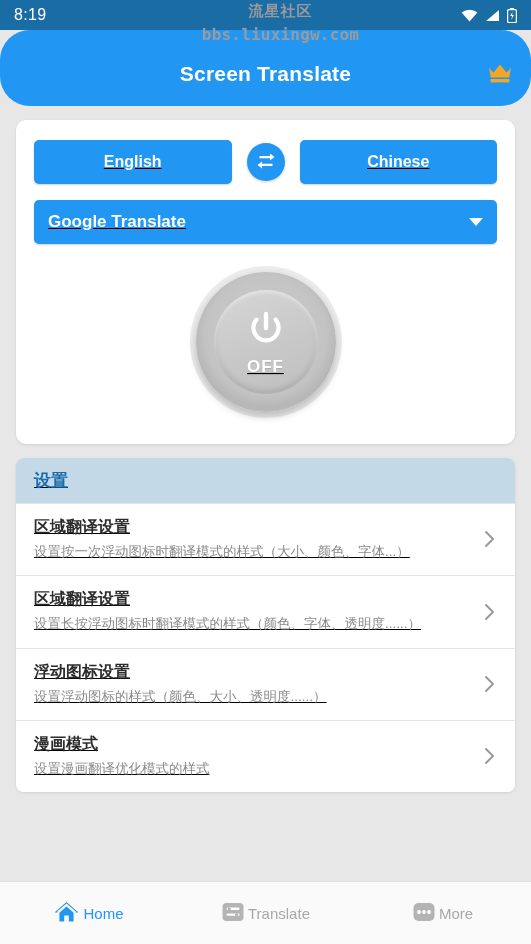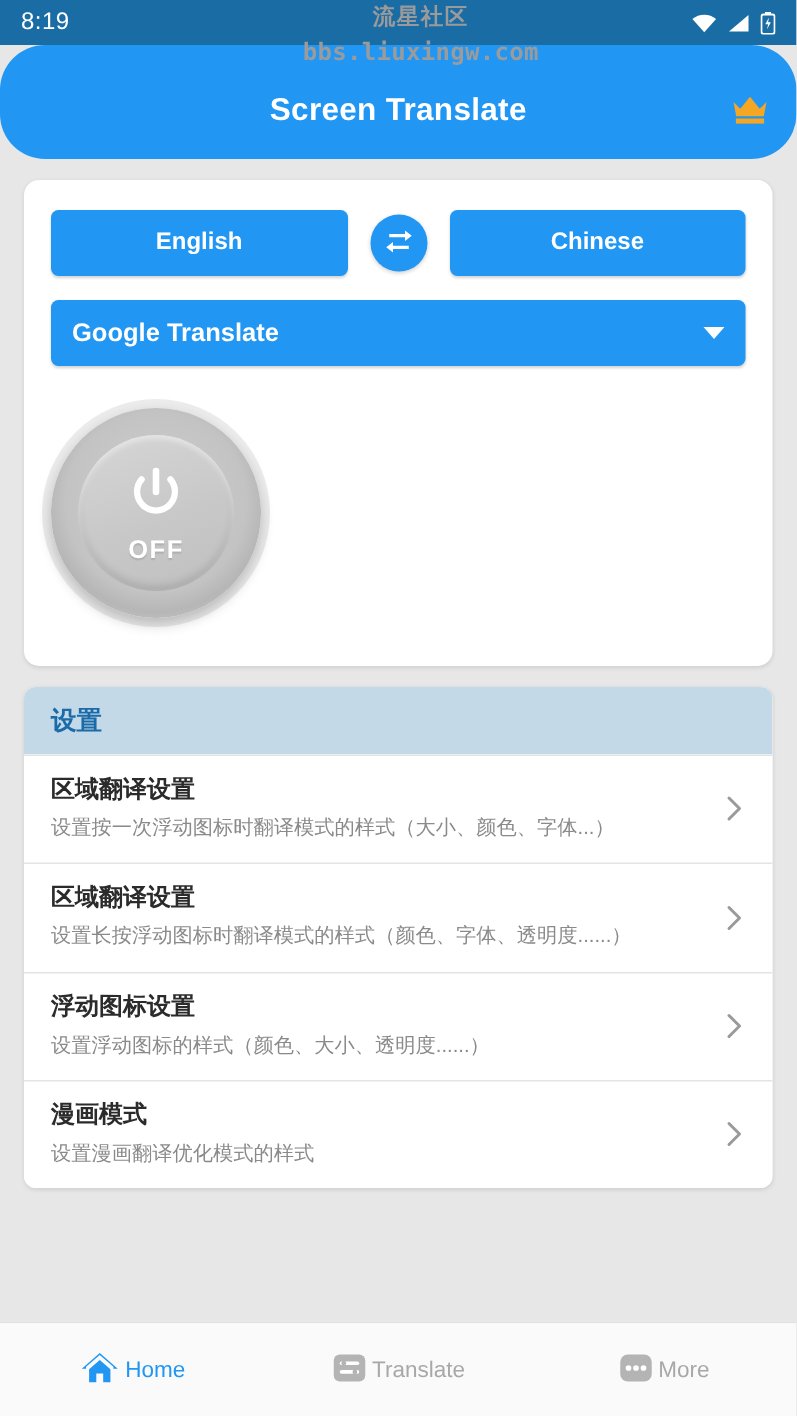--- a/index.html
+++ b/index.html
@@ -56,20 +56,21 @@
 
   
   .content {
     flex:1; overflow:hidden; padding:0 16px;
     display:flex; flex-direction:column;
   }
 
   .card {
     background:#ffffff; border-radius:10px; margin-top:14px;
     box-shadow:0 1px 3px rgba(0,0,0,.10);
+    text-decoration:underline;
   }
 
   
   .card-top { padding:20px 18px 22px; }
   .lang-row { display:flex; align-items:center; gap:0; }
   .lang-btn {
     flex:1; height:44px; background:#2196f3; border:none; border-radius:5px;
     color:#fff; font-size:16px; font-weight:700; cursor:pointer;
     font-family:"Liberation Sans",sans-serif;
     box-shadow:0 1px 2px rgba(0,0,0,.18);
@@ -86,21 +87,21 @@
     display:flex; align-items:center; justify-content:space-between;
     padding:0 14px; box-shadow:0 1px 2px rgba(0,0,0,.18);
   }
   .engine-label {
     color:#fff; font-size:17px; font-weight:700;
     font-family:"Liberation Sans",sans-serif;
   }
   .caret { width:0;height:0;border-left:7px solid transparent;border-right:7px solid transparent;border-top:8px solid #fff; }
 
   
-  .power-wrap { display:flex; align-items:center; margin:28px 0 10px; }
+  .power-wrap { display:flex; align-items:center; justify-content:center; margin:28px 0 10px; }
   .power-btn {
     position:relative; width:140px; height:140px; border-radius:50%;
     border:none; cursor:pointer; padding:0;
     background:radial-gradient(circle at 50% 45%, #cfcfcf 0%, #c3c3c3 58%, #b6b6b6 70%, #c9c9c9 86%, #e2e2e2 100%);
     box-shadow:0 4px 9px rgba(0,0,0,.22), 0 0 0 6px rgba(200,200,200,.35);
     display:flex; align-items:center; justify-content:center;
   }
   .power-inner {
     width:104px; height:104px; border-radius:50%;
     background:linear-gradient(160deg,#d6d6d6 0%, #c8c8c8 55%, #bfbfbf 100%);

